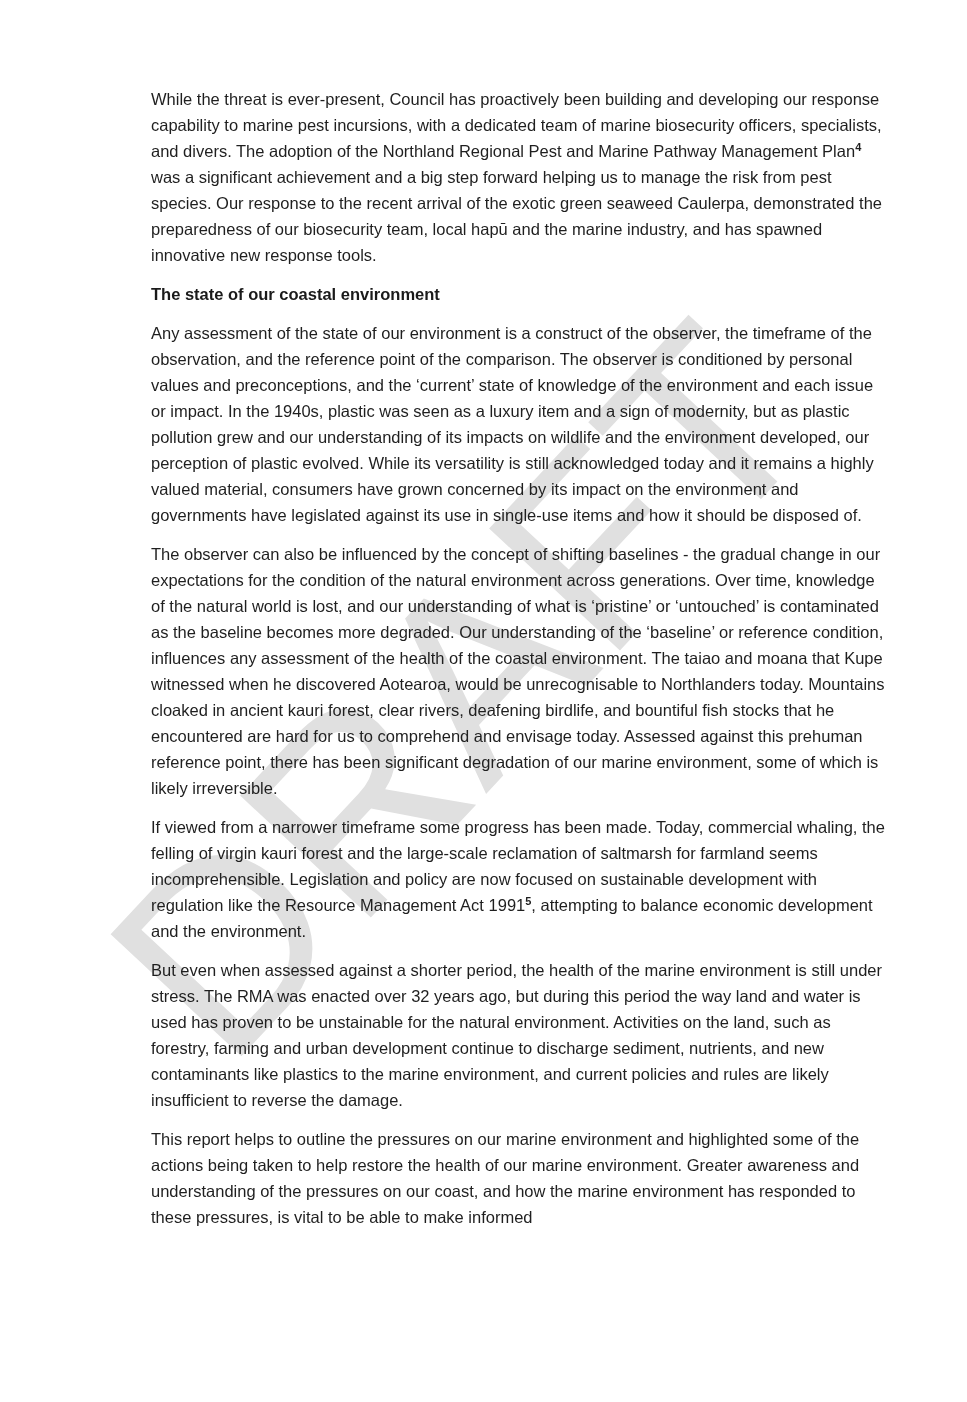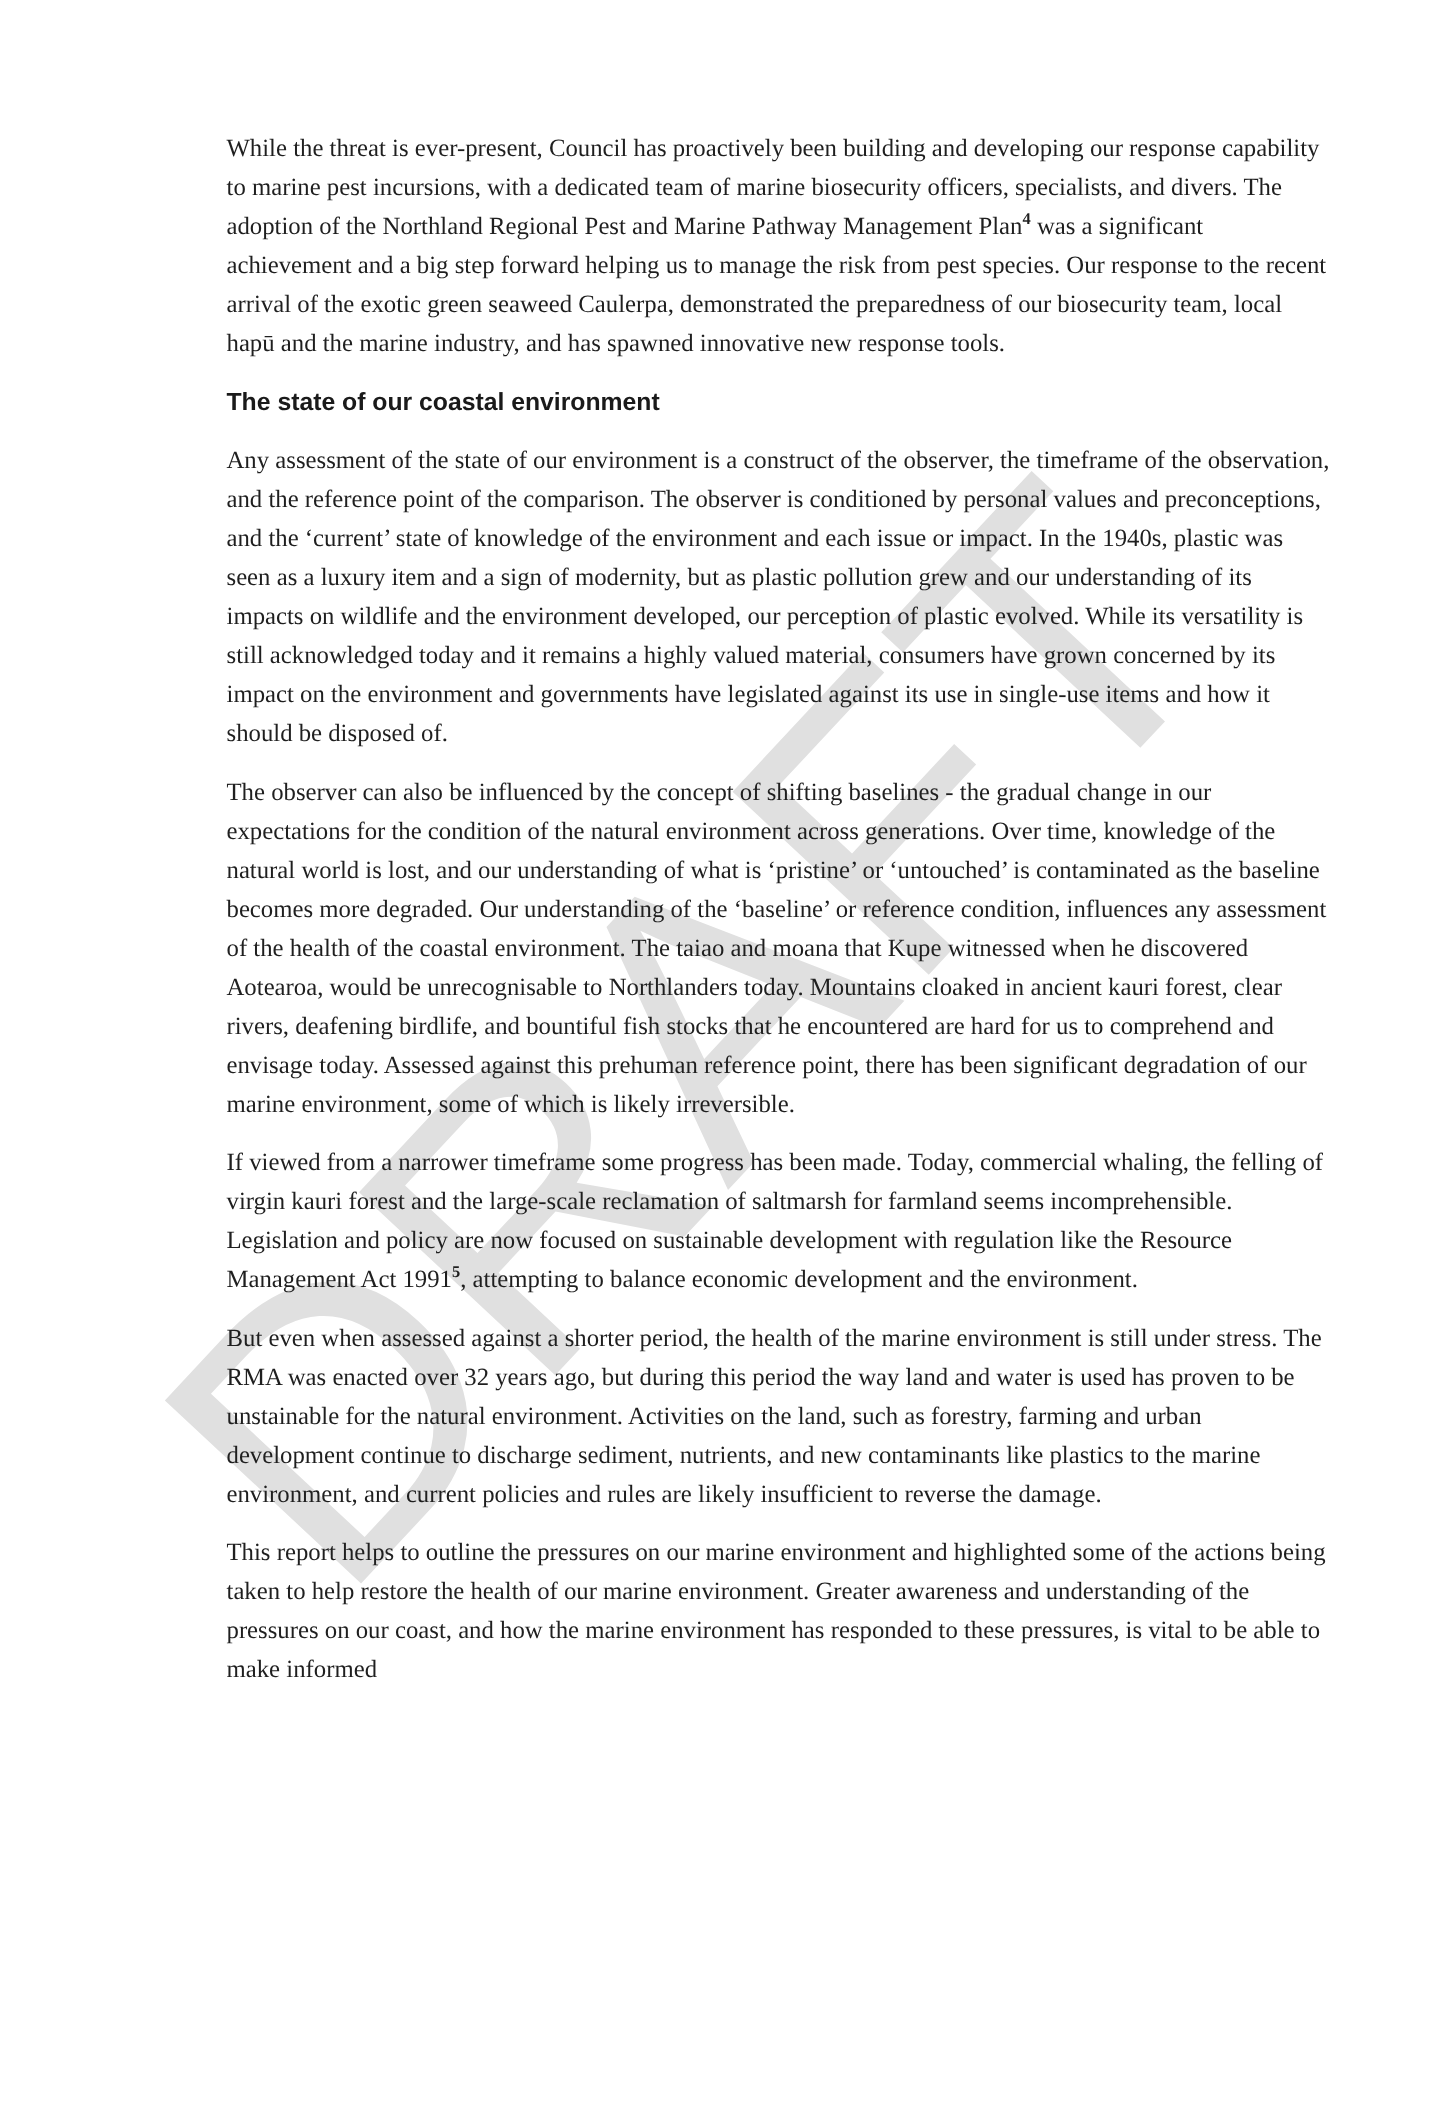--- a/index.html
+++ b/index.html
@@ -40,21 +40,20 @@
     top: 86px;
     width: 737px;
     z-index: 1;
     color: #1f1f1f;
     font-size: 16.5px;
     line-height: 26px;
     text-align: left;
   }
   .content p {
     margin: 0 0 13px 0;
-    font-family: Liberation Serif, serif;
   }
   .content h2 {
     font-size: 16.5px;
     line-height: 26px;
     font-weight: 700;
     margin: 0 0 13px 0;
     color: #1a1a1a;
   }
   sup.fnref {
     font-size: 11px;

